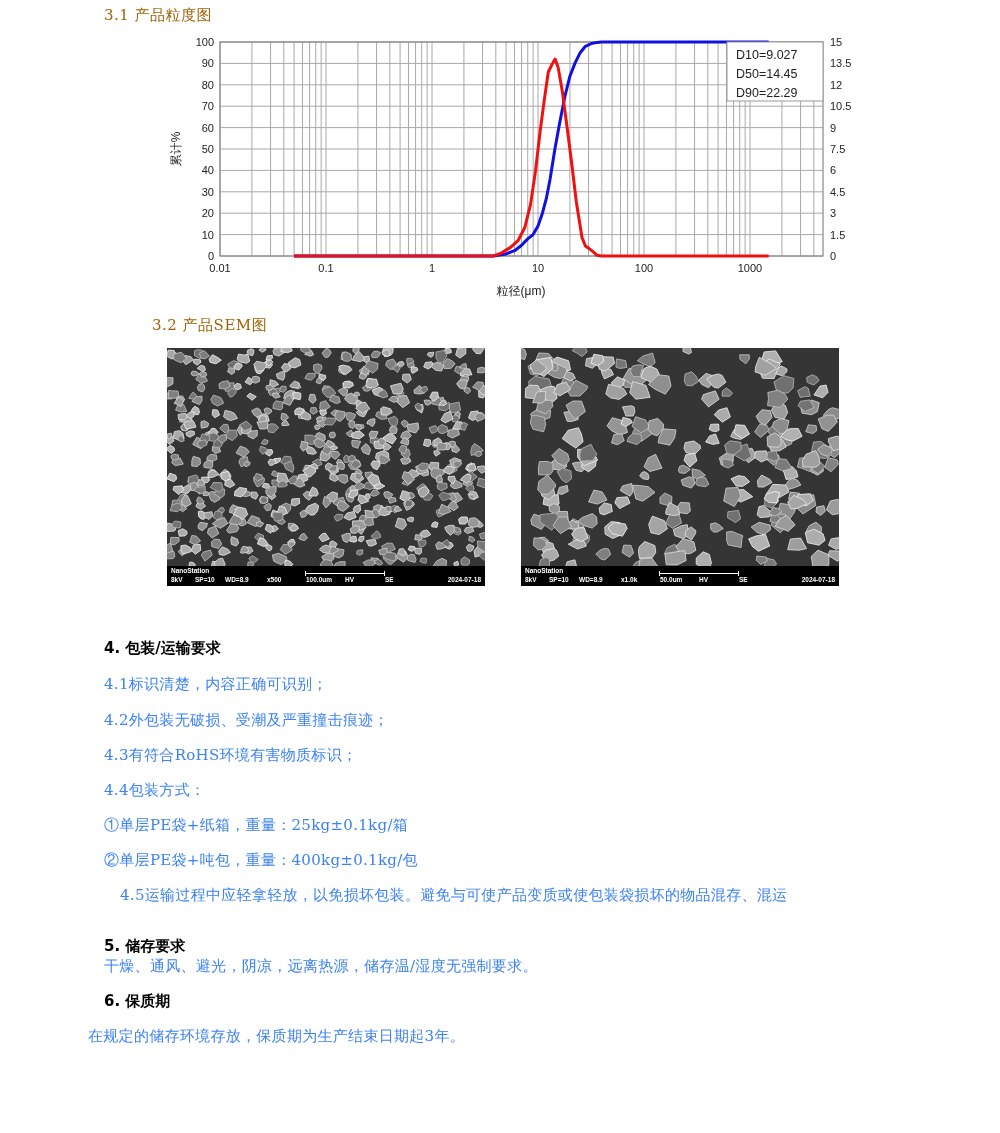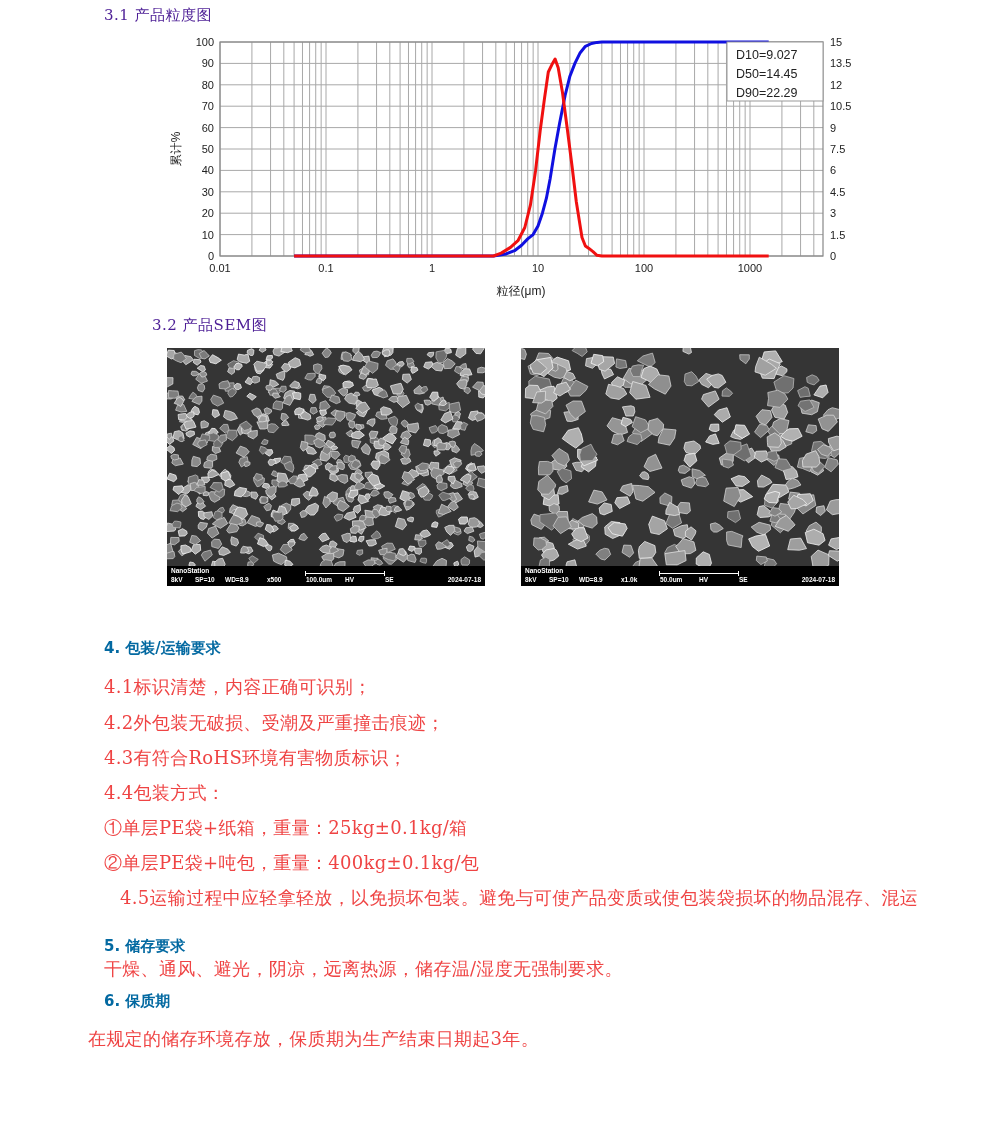--- a/index.html
+++ b/index.html
@@ -1,22 +1,22 @@
 <!DOCTYPE html>
 <html><head>
 <meta charset="utf-8">
 <style>
   html, body { margin: 0; padding: 0; background: #ffffff; }
   body { width: 1000px; height: 1133px; position: relative; overflow: hidden;
          font-family: "DejaVu Serif", "Liberation Serif", serif; color: #222; }
   .abs { position: absolute; }
-  .sec-title { font-size: 15px; color: #4c1d95; letter-spacing: 0.5px; white-space: nowrap; }
-  .heading { font-size: 15px; font-weight: bold; color: #0369a1; white-space: nowrap;
+  .sec-title { font-size: 15px; color: #a16207; letter-spacing: 0.5px; white-space: nowrap; }
+  .heading { font-size: 15px; font-weight: bold; color: #000000; white-space: nowrap;
              font-family: "DejaVu Sans", "Liberation Sans", sans-serif; }
-  .para { font-size: 18px; color: #ef4444; white-space: nowrap; letter-spacing: 0.3px; }
+  .para { font-size: 15px; color: #3b82f6; white-space: nowrap; letter-spacing: 0.3px; }
   .chart-wrap { left: 160px; top: 30px; width: 700px; height: 275px; }
   .chart-wrap svg text { font-family: "Liberation Sans", "DejaVu Sans", sans-serif; }
   .sem { width: 318px; height: 238px; background: #3a3a3a; overflow: hidden; }
   .sem svg { display: block; }
   .sem-bar { position: absolute; left: 0; bottom: 0; width: 100%; height: 20px; background: #000;
              color: #fff; font-family: "Liberation Sans", "DejaVu Sans", sans-serif; font-size: 6.5px; font-weight: bold; }
   .sem-bar span { position: absolute; white-space: nowrap; }
   .scale-line { position: absolute; height: 1px; background: #fff; }
   .scale-line::before, .scale-line::after { content: ""; position: absolute; top: -2px; width: 1px; height: 5px; background: #fff; }
   .scale-line::before { left: 0; } .scale-line::after { right: 0; }

